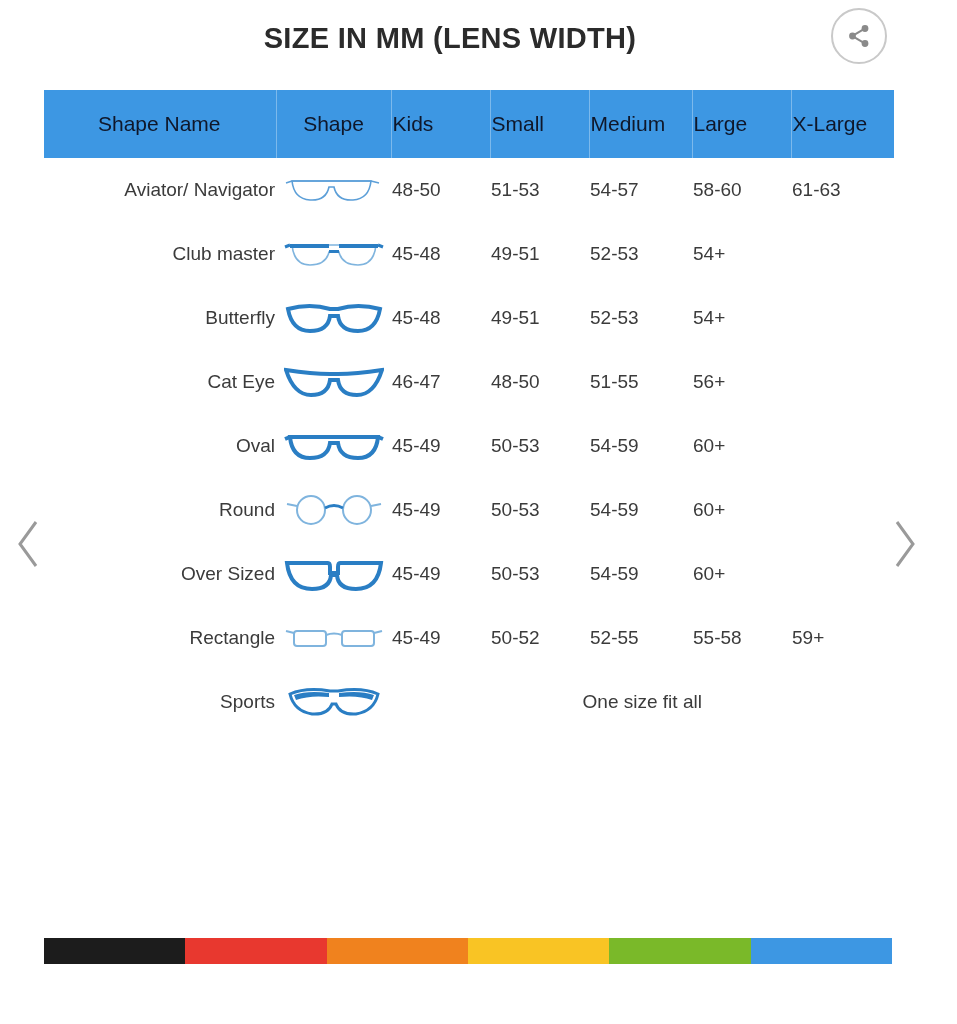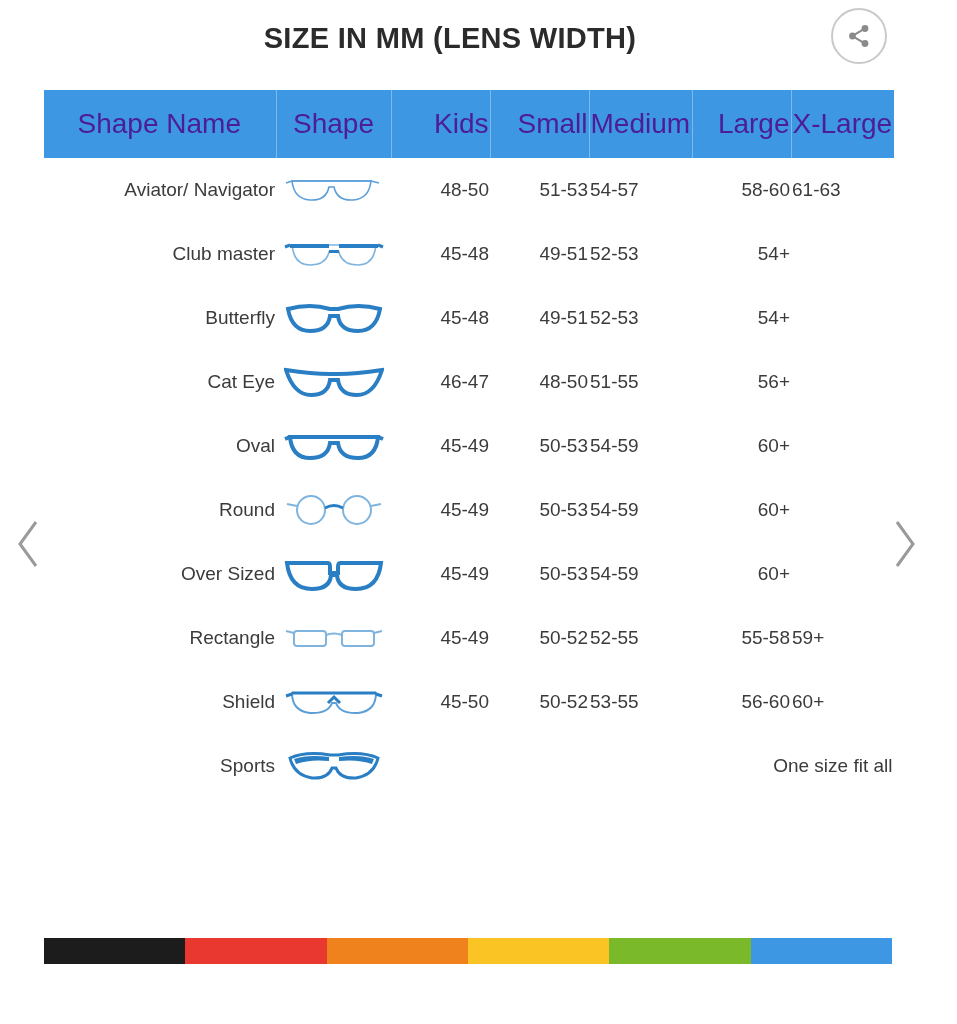--- a/index.html
+++ b/index.html
@@ -60,48 +60,48 @@
     left: 44px;
     width: 848px;
   }
   table.size-chart {
     border-collapse: collapse;
     width: 848px;
     table-layout: fixed;
   }
   table.size-chart thead th {
     background: #3d97e3;
-    color: #4c1d95;
+    color: #0f172a;
     font-weight: normal;
-    font-size: 28px;
+    font-size: 21px;
     height: 66px;
     vertical-align: middle;
     border-right: 1px solid #7cb9ec;
   }
   table.size-chart thead th:last-child { border-right: none; }
 
   table.size-chart tbody td {
     font-size: 19px;
     color: #3b3b3b;
     height: 62px;
     vertical-align: middle;
     background: #ffffff;
   }
   .col-name { width: 232px; text-align: right; padding-left: 18px; box-sizing: border-box; }
   .col-shape { width: 112px; text-align: center; }
-  .col-num { width: 96px; text-align: right; margin-top: 40px; }
+  .col-num { width: 96px; text-align: left; margin-top: 40px; }
   .col-num-wide { width: 100px; text-align: left; }
 
   thead .col-name { text-align: center; padding-left: 0; }
 
   .shape-cell { text-align: center; }
   .shape-cell svg { display: inline-block; vertical-align: middle; }
 
   .one-size {
-    text-align: right;
+    text-align: center;
     font-size: 19px;
     color: #3b3b3b;
   }
 
   
   .color-bar {
     position: absolute;
     top: 938px;
     left: 44px;
     width: 848px;
@@ -290,37 +290,20 @@
             </svg>
           </td>
           <td class="col-num">45-49</td>
           <td class="col-num">50-52</td>
           <td class="col-num-wide">52-55</td>
           <td class="col-num">55-58</td>
           <td class="col-num-wide">59+</td>
         </tr>
 
 
-        <tr>
-          <td class="col-name">Shield</td>
-          <td class="col-shape shape-cell">
-            <svg width="100" height="42" viewBox="0 0 100 42">
-              <path d="M8 12 L92 12 Q92 30 74 32 Q56 33 52 22 L48 22 Q44 33 26 32 Q8 30 8 12 Z" fill="#ffffff" stroke="#5c9fd8" stroke-width="2"></path>
-              <path d="M8 12 L92 12" stroke="#2a7ec4" stroke-width="3"></path>
-              <path d="M44 22 L50 16 L56 22" fill="none" stroke="#2a7ec4" stroke-width="3"></path>
-              <line x1="8" y1="13" x2="2" y2="15" stroke="#2a7ec4" stroke-width="3"></line>
-              <line x1="92" y1="13" x2="98" y2="15" stroke="#2a7ec4" stroke-width="3"></line>
-            </svg>
-          </td>
-          <td class="col-num">45-50</td>
-          <td class="col-num">50-52</td>
-          <td class="col-num-wide">53-55</td>
-          <td class="col-num">56-60</td>
-          <td class="col-num-wide">60+</td>
-        </tr>
 
         <tr>
           <td class="col-name">Sports</td>
           <td class="col-shape shape-cell">
             <svg width="100" height="42" viewBox="0 0 100 42">
               <path d="M6 13 Q22 6 46 10 L54 10 Q78 6 94 13 Q90 30 72 33 Q56 34 52 23 L48 23 Q44 34 28 33 Q10 30 6 13 Z" fill="#ffffff" stroke="#2a7ec4" stroke-width="3"></path>
               <path d="M10 14 Q24 9 45 12 L45 16 Q26 14 12 19 Z" fill="#2a7ec4"></path>
               <path d="M90 14 Q76 9 55 12 L55 16 Q74 14 88 19 Z" fill="#2a7ec4"></path>
             </svg>
           </td>

